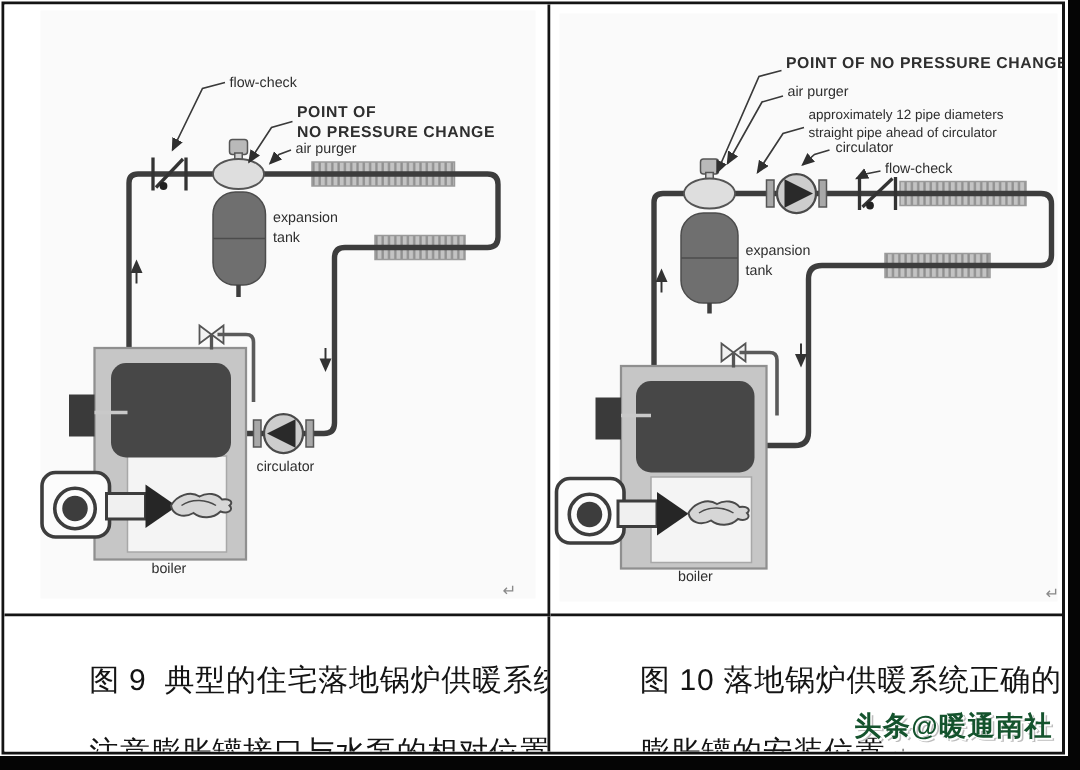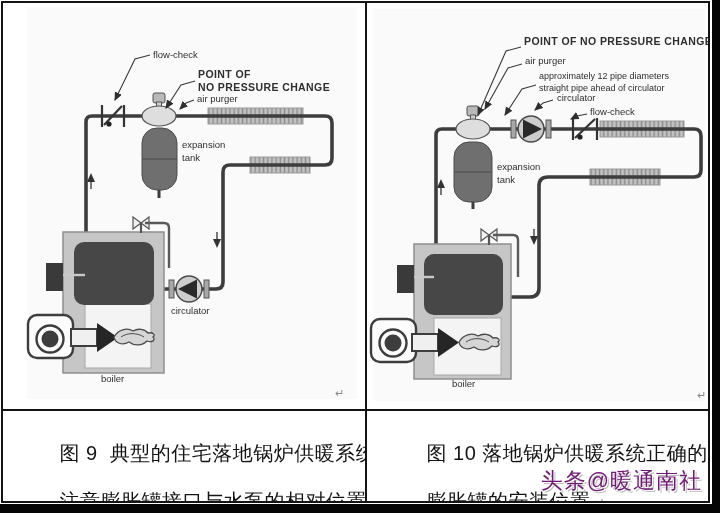--- a/index.html
+++ b/index.html
@@ -18,21 +18,21 @@
   .fins{fill:url(#finpat);stroke:#9a9a9a;stroke-width:1;}
   .vln{stroke:#333;stroke-width:2.2;}
   .lbl{font-family:"Liberation Sans",sans-serif;font-size:9.5px;fill:#2e2e2e;}
   .lblb{font-weight:bold;font-size:10.5px;letter-spacing:.4px;}
   .lbls{font-size:9px;}
   .leader{fill:none;stroke:#3a3a3a;stroke-width:1.1;}
   .ret-svg{font-size:11px;fill:#8a8a8a;}
   .figbg{fill:#fafafa;}
   .cap-line{position:absolute;white-space:pre;font-size:20px;color:#141414;letter-spacing:.5px;}
   .ret{color:#8a8a8a;font-size:14px;margin-left:3px;}
-  .watermark{position:absolute;right:6px;bottom:5px;font-size:22px;font-weight:normal;color:#701a75;
+  .watermark{position:absolute;right:6px;bottom:5px;font-size:18px;font-weight:bold;color:#14532d;
              text-shadow:1px 1px 0 #ffffff, 2px 2px 0 #bdbdbd;letter-spacing:1px;}
 </style>
 </head>
 <body>
 
 <div class="canvas">
   <div class="fig-table">
 
     <div class="cell col-left row-top">
       <svg width="362" height="404" viewBox="2 2 362 404">

